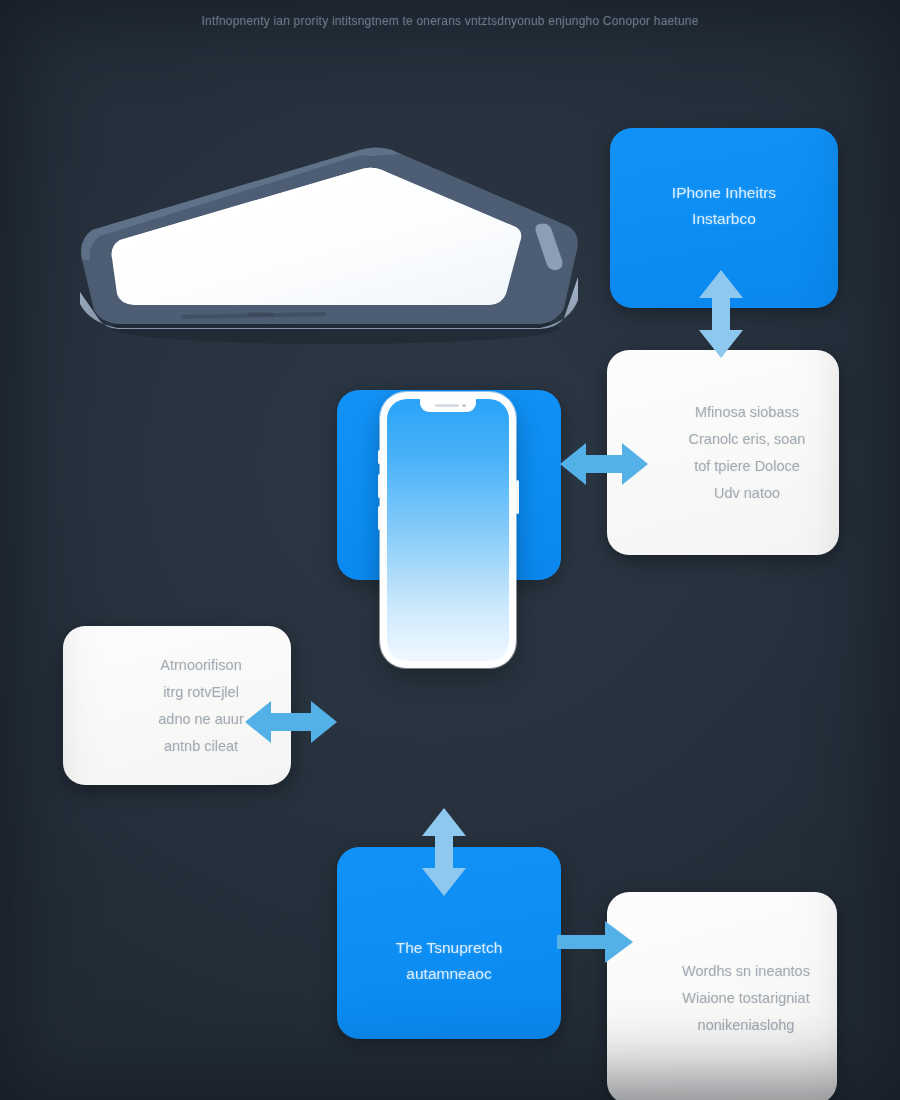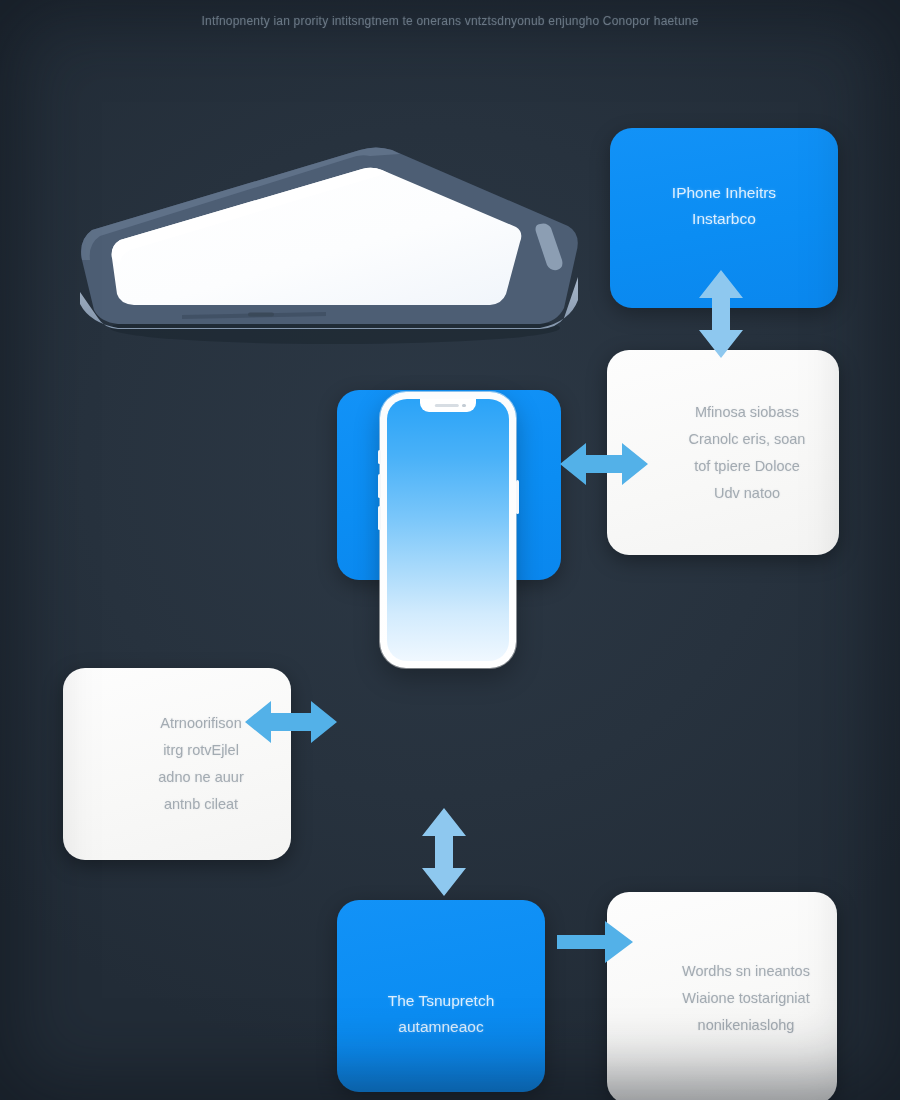--- a/index.html
+++ b/index.html
@@ -88,23 +88,23 @@
     font-size: 14.5px;
     line-height: 27px;
     text-shadow: 0 0 2px rgba(150,160,170,0.25);
     opacity: 0.9;
   }
 
   
   #box-top-right    { left: 610px; top: 128px; width: 228px; height: 180px; }
   #box-right-mid    { left: 607px; top: 350px; width: 232px; height: 205px; }
   #box-center-upper { left: 337px; top: 390px; width: 224px; height: 190px; }
-  #box-left         { left: 63px;  top: 626px; width: 228px; height: 192px; margin-top: 42px; }
+  #box-left         { left: 63px;  top: 626px; width: 228px; height: 159px; }
   #box-center-lower { left: 337px; top: 621px; width: 224px; height: 192px; }
-  #box-bottom-mid   { left: 337px; top: 900px; width: 208px; height: 192px; }
+  #box-bottom-mid   { left: 337px; top: 847px; width: 224px; height: 192px; }
   #box-bottom-right { left: 607px; top: 892px; width: 230px; height: 212px; }
 
   
   #box-center-upper .node-text { opacity: 0; }
   #box-center-lower .node-text { transform: translateY(28px); }
   #box-bottom-mid  .node-text  { transform: translateY(18px); }
   #box-top-right   .node-text  { transform: translateY(-12px); }
 
   
   .arrow { position: absolute; }

